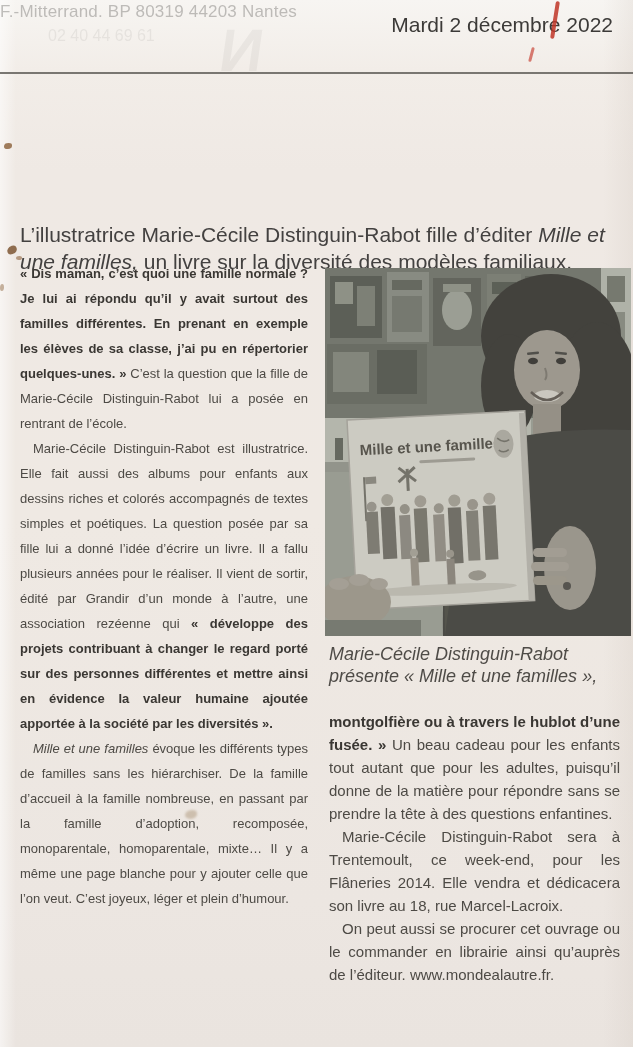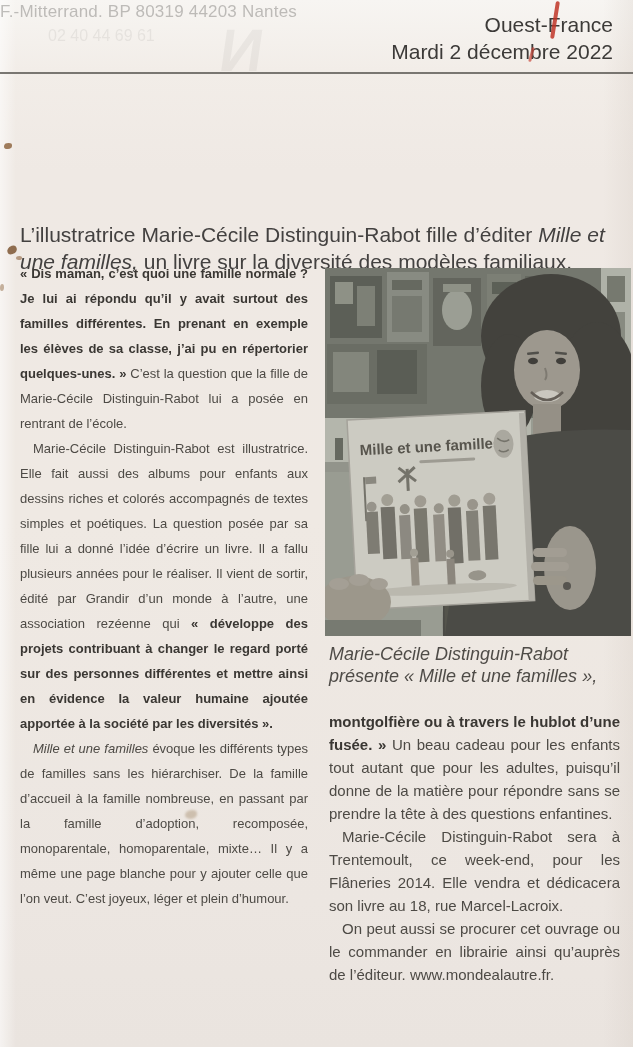--- a/index.html
+++ b/index.html
@@ -49,21 +49,20 @@
 </head>
 <body>
 
 <div class="page">
 
   <div class="addr">F.-Mitterrand. BP 80319 44203 Nantes</div>
   <div class="phone">02 40 44 69 61</div>
   <div class="ghost-n">N</div>
 
   <div class="masthead-block">
-    <div>Ouest-France</div>
     <div>Mardi 2 décembre 2022</div>
   </div>
   <div class="pen-mark-1"></div>
   <div class="pen-mark-2"></div>
   <div class="rule"></div>
 
 
   <p class="standfirst"><span>L’illustratrice Marie-Cécile Distinguin-Rabot fille d’éditer </span><span class="it">Mille et une familles,</span><span> un livre sur la diversité des modèles familiaux.</span></p>
 
   <div class="colL">

